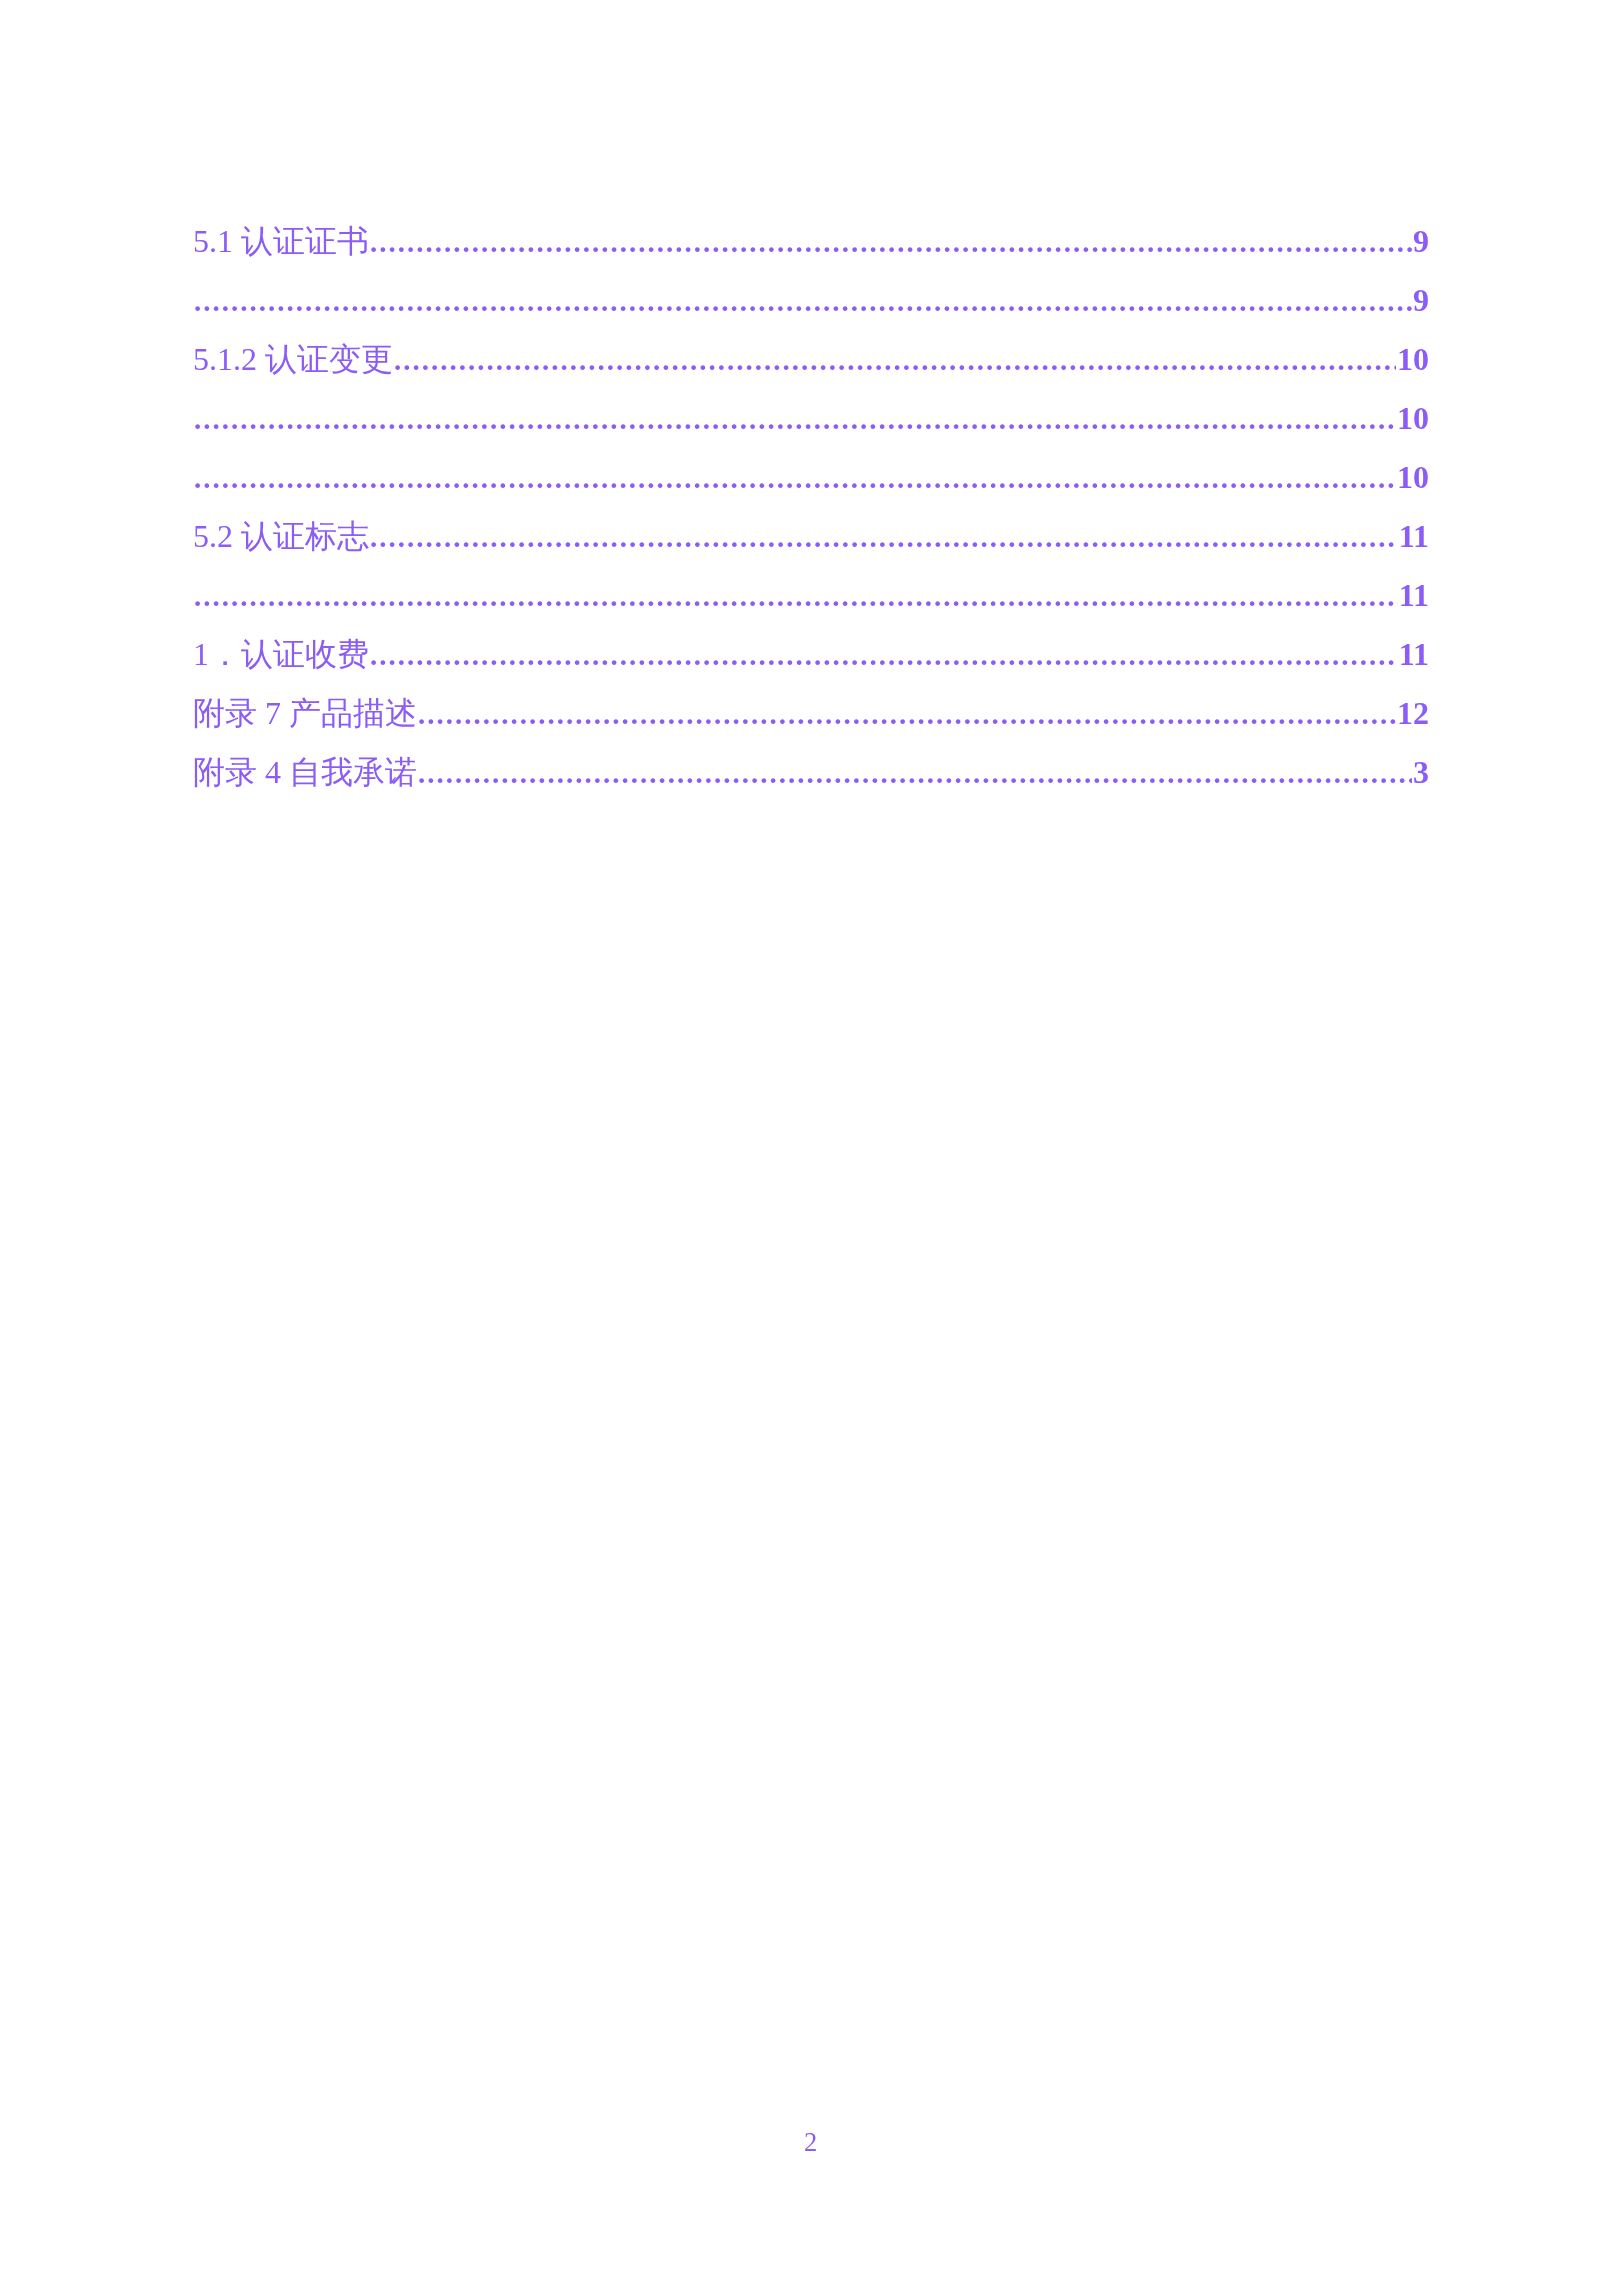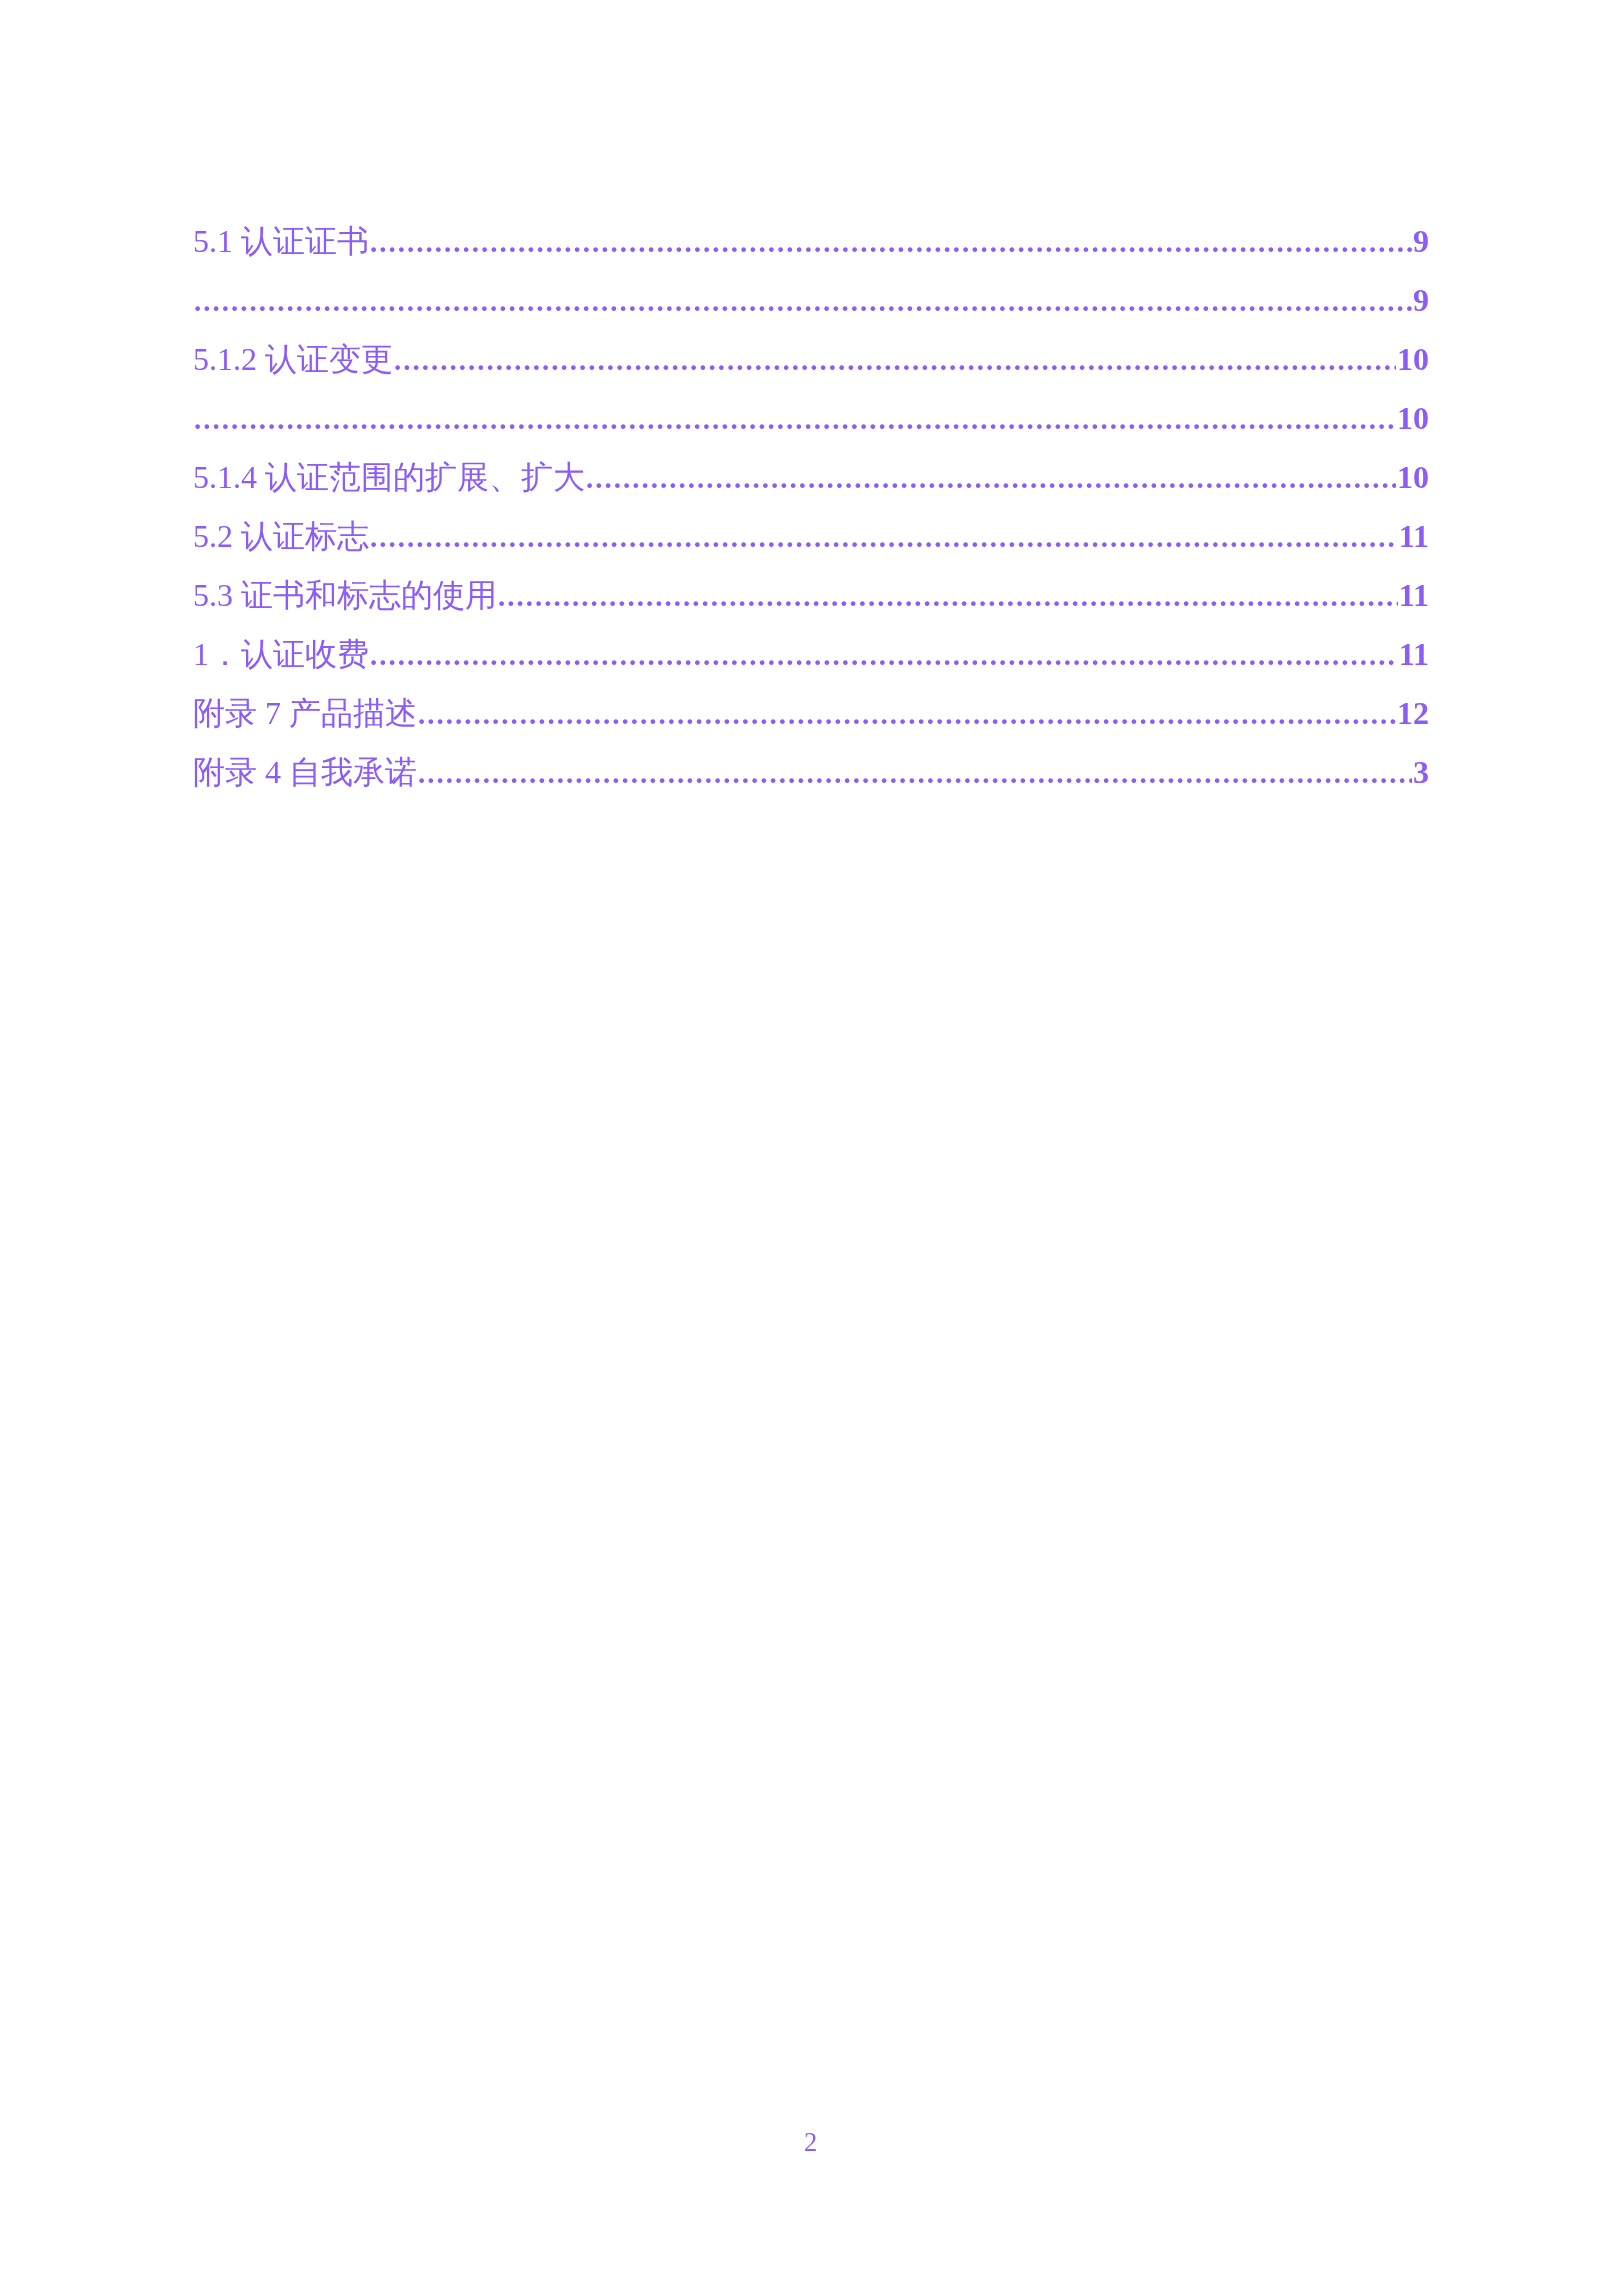--- a/index.html
+++ b/index.html
@@ -81,33 +81,31 @@
       <span class="toc-dots">................................................................................................................................................................................................................................................................................................................................................................................................................</span>
       <span class="toc-page">10</span>
     </div>
 
     <div class="toc-row">
       <span class="toc-dots">................................................................................................................................................................................................................................................................................................................................................................................................................</span>
       <span class="toc-page">10</span>
     </div>
 
     <div class="toc-row">
-      <span class="toc-label">5.1.4 认证范围的扩展、扩大</span>
       <span class="toc-dots">................................................................................................................................................................................................................................................................................................................................................................................................................</span>
       <span class="toc-page">10</span>
     </div>
 
     <div class="toc-row">
       <span class="toc-label">5.2 认证标志</span>
       <span class="toc-dots">................................................................................................................................................................................................................................................................................................................................................................................................................</span>
       <span class="toc-page">11</span>
     </div>
 
     <div class="toc-row">
-      <span class="toc-label">5.3 证书和标志的使用</span>
       <span class="toc-dots">................................................................................................................................................................................................................................................................................................................................................................................................................</span>
       <span class="toc-page">11</span>
     </div>
 
     <div class="toc-row">
       <span class="toc-label">1．认证收费</span>
       <span class="toc-dots">................................................................................................................................................................................................................................................................................................................................................................................................................</span>
       <span class="toc-page">11</span>
     </div>
 

